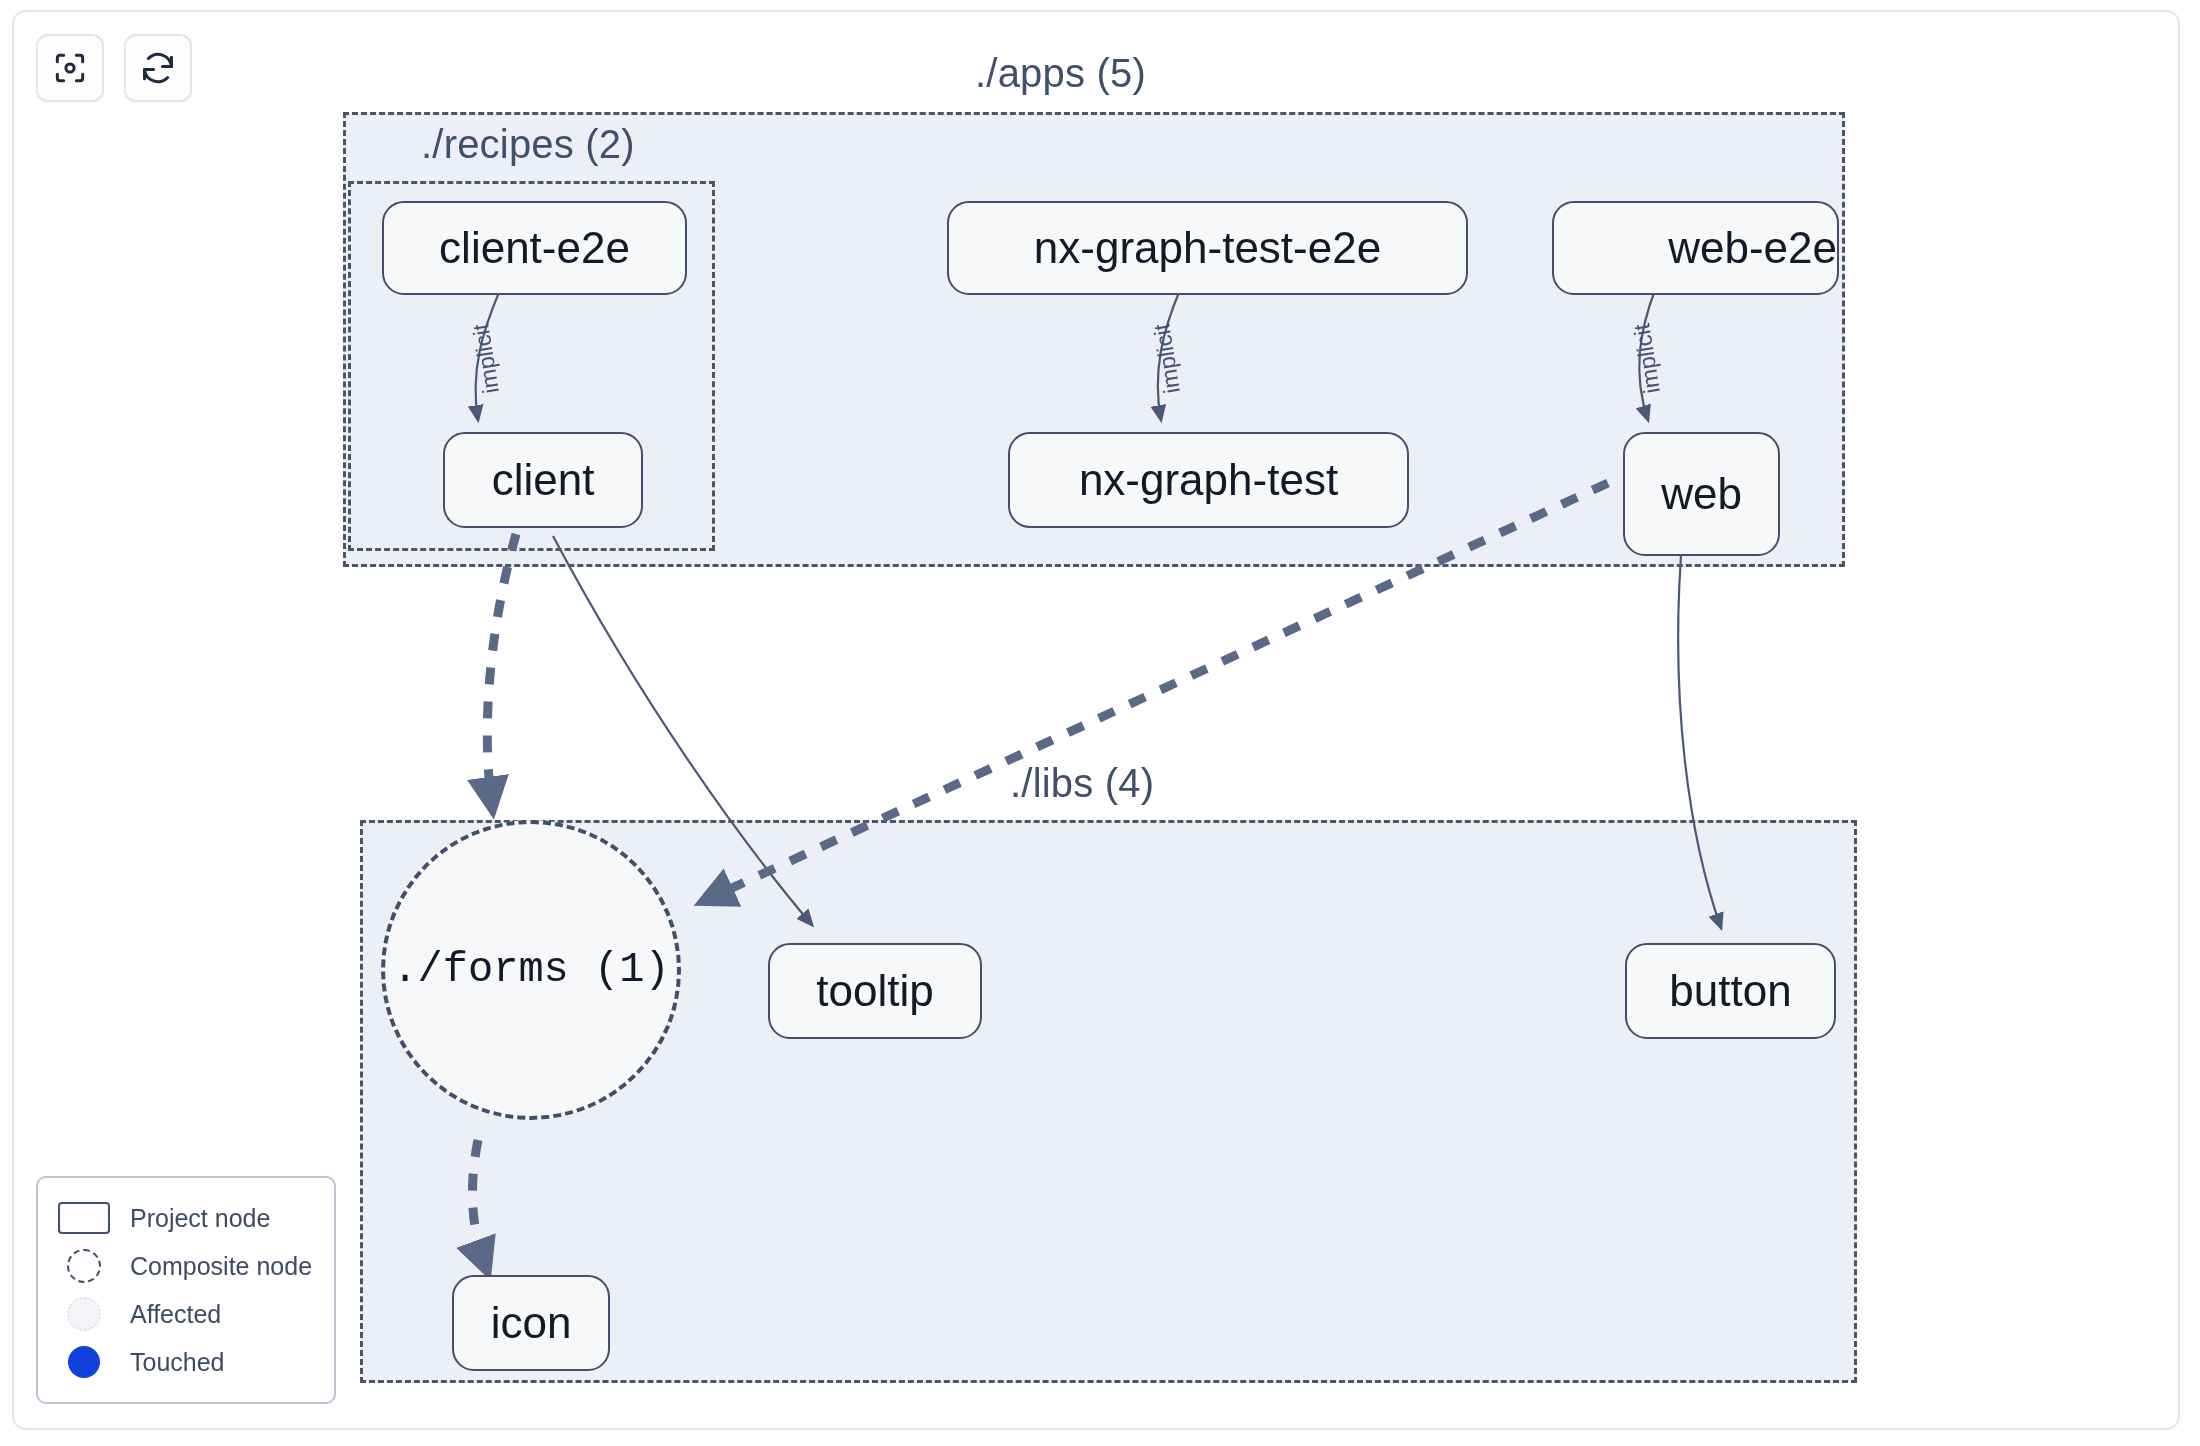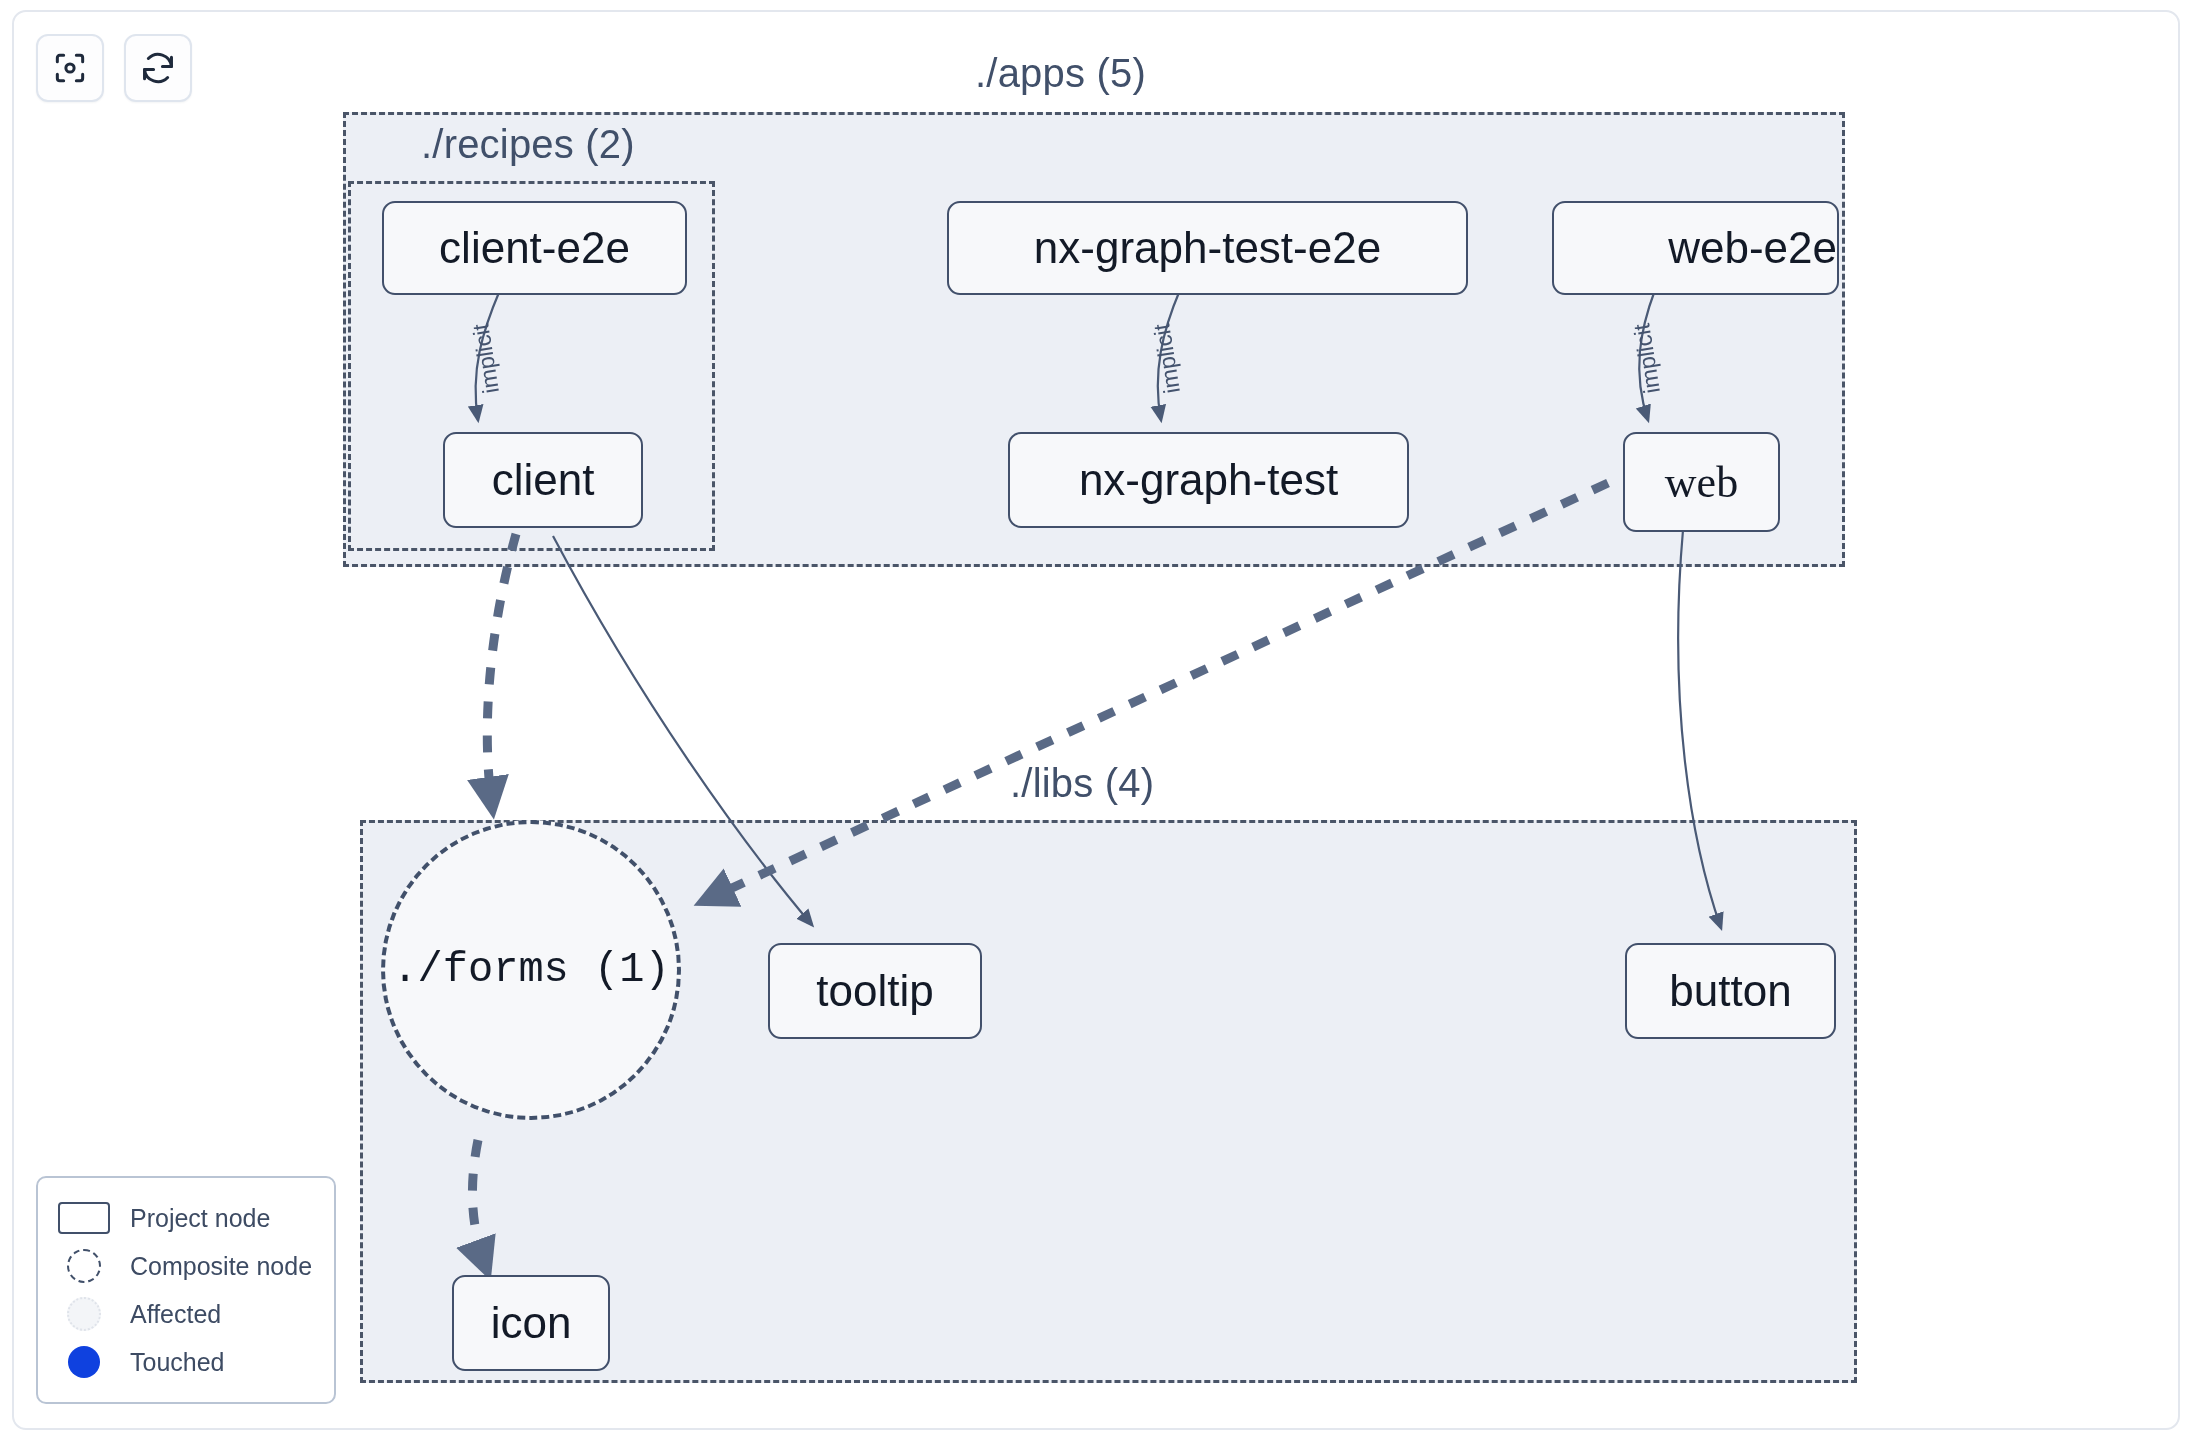--- a/index.html
+++ b/index.html
@@ -87,21 +87,21 @@
     white-space: nowrap;
     z-index: 8;
     letter-spacing: .2px;
   }
 
   
   .node {
     position: absolute;
     background: #f7f8fa;
     border: 2.5px solid #42506b;
-    border-radius: 13px;
+    border-radius: 22px;
     display: flex;
     align-items: center;
     justify-content: center;
     color: #131a27;
     font-size: 44px;
     font-family: "Liberation Sans", sans-serif;
     box-sizing: border-box;
     z-index: 20;
     cursor: pointer;
     white-space: nowrap;
@@ -280,21 +280,21 @@
   </div>
 
   <div class="node" style="left:443px; top:432px; width:200px; height:96px;">
     <span>client</span>
   </div>
 
   <div class="node" style="left:1008px; top:432px; width:401px; height:96px;">
     <span>nx-graph-test</span>
   </div>
 
-  <div class="node" style="left:1623px; top:432px; width:157px; height:100px;font-family:Liberation Serif, serif;">
+  <div class="node" style="left:1623px; top:432px; width:157px; height:124px;">
     <span>web</span>
   </div>
 
   <div class="composite-node" style="left:381px; top:820px; width:300px; height:300px;">
     <span>./forms (1)</span>
   </div>
 
   <div class="node" style="left:768px; top:943px; width:214px; height:96px;">
     <span>tooltip</span>
   </div>

